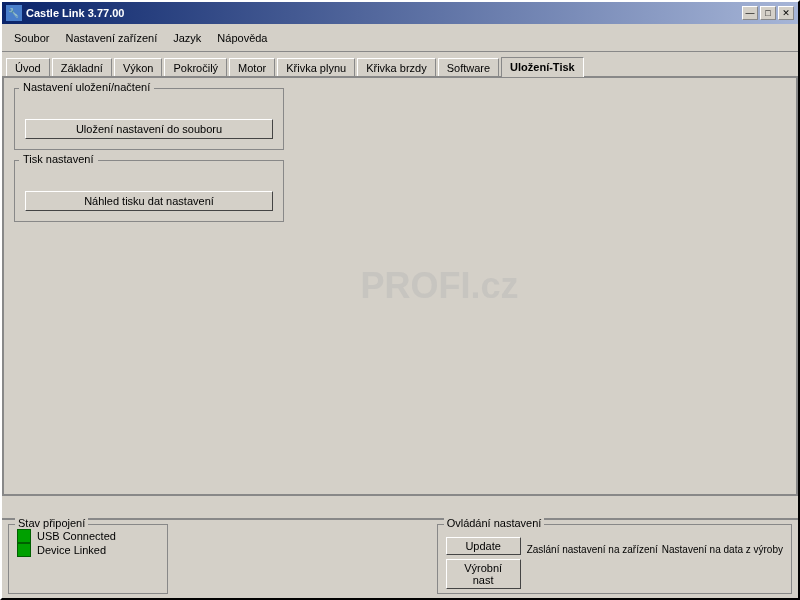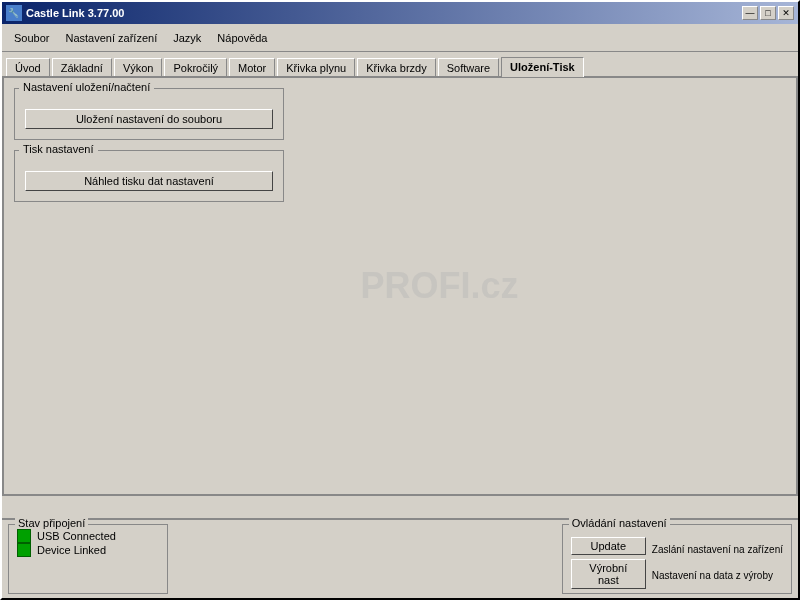--- a/index.html
+++ b/index.html
@@ -130,21 +130,21 @@
     }
     .groupbox-legend {
       position: absolute;
       top: -8px;
       left: 4px;
       background: #d4d0c8;
       padding: 0 4px;
       font-size: 11px;
     }
     .groupbox-content {
-      margin-top: 10px;
+      margin-top: 20px;
       display: flex;
       flex-direction: column;
       gap: 6px;
     }
 
     
     .win-btn {
       background: #d4d0c8;
       border: 1px solid #000;
       border-top-color: #fff;
@@ -237,21 +237,20 @@
       font-size: 11px;
     }
     .ovladani-buttons {
       display: flex;
       flex-direction: column;
       gap: 4px;
       border-radius: 26px;
     }
     .ovladani-labels {
       display: flex;
-      flex-direction: column;
       gap: 4px;
       padding-top: 2px;
     }
     .ovladani-label {
       font-size: 10px;
       line-height: 1.2;
       height: 22px;
       display: flex;
       align-items: center;
     }

